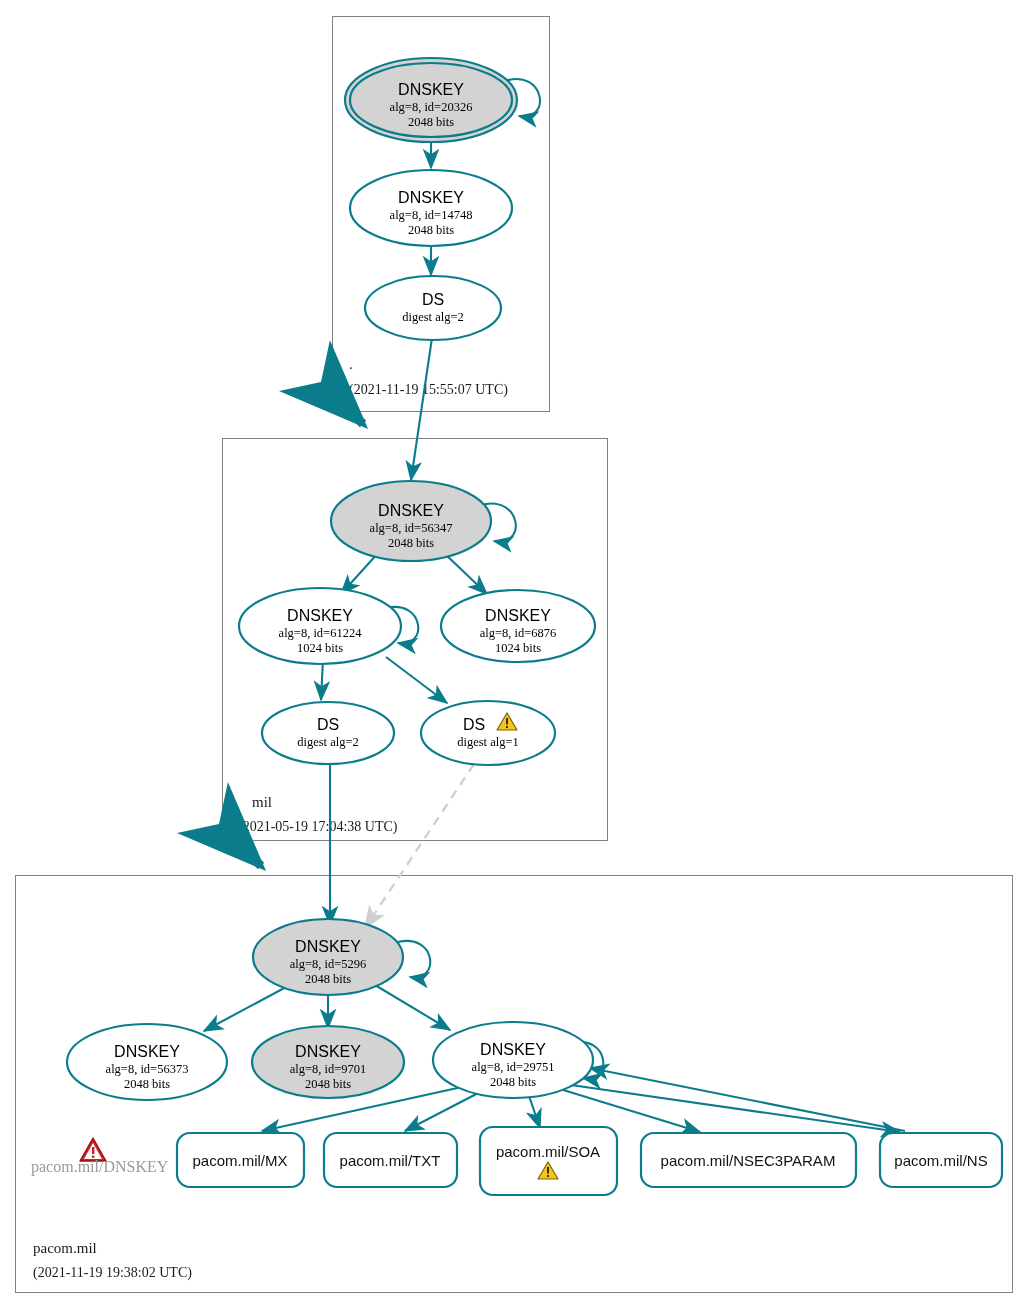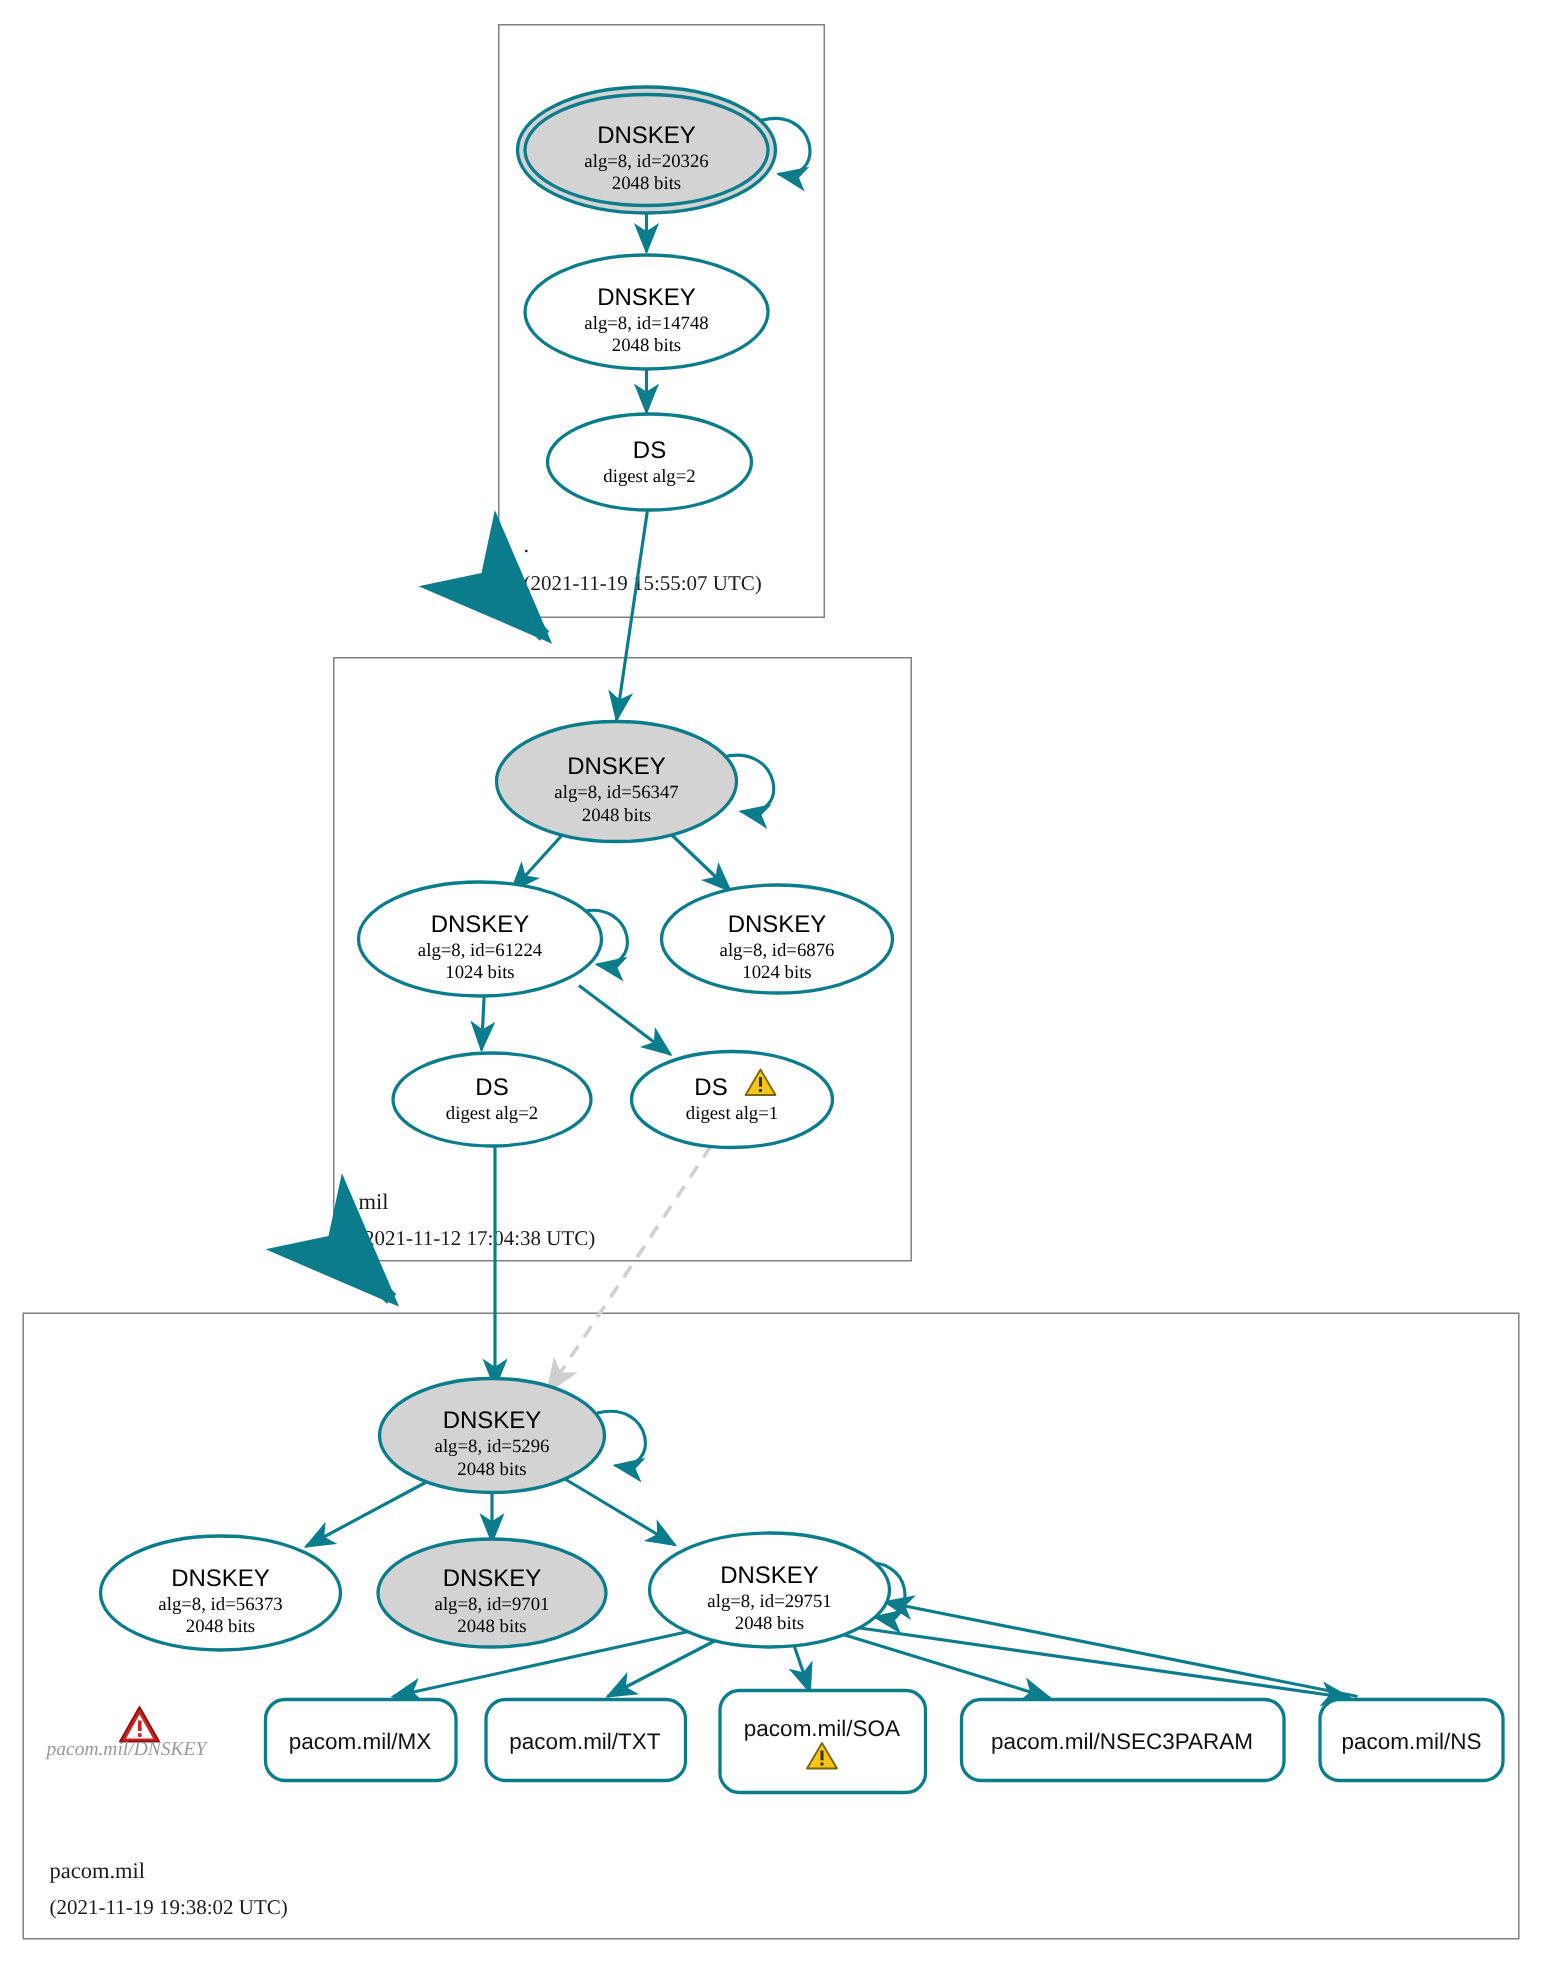--- a/index.html
+++ b/index.html
@@ -7,36 +7,36 @@
   #stage{position:relative;width:1029px;height:1308px;overflow:hidden;background:#fff;}
   svg.layer{position:absolute;left:0;top:0;width:1029px;height:1308px;}
   .zonebox{position:absolute;border:1px solid #808080;background:transparent;box-sizing:border-box;}
   .zonelabel{position:absolute;color:#1a1a1a;font-family:"Liberation Serif", serif;white-space:nowrap;}
   .zonename{font-size:15px;line-height:18px;}
   .zonetime{font-size:14px;line-height:18px;}
   .node-text{font-family:"Liberation Sans", sans-serif;fill:#000;text-anchor:middle;}
   .nt-title{font-size:16px;}
   .nt-sub{font-family:"Liberation Serif", serif;font-size:12.5px;}
   .rrset-text{font-family:"Liberation Sans", sans-serif;font-size:15px;fill:#111;text-anchor:middle;}
-  .errlabel{position:absolute;font-family:"Liberation Serif", serif;font-style:italic;font-size:13px;color:#9a9a9a;white-space:nowrap;}
+  .errlabel{position:absolute;font-family:"Liberation Serif", serif;font-size:16px;color:#9a9a9a;white-space:nowrap;}
 </style>
 </head>
 <body>
 
 <div id="stage">
 
   <div class="zonebox" style="left:332px;top:16px;width:218px;height:396px;"></div>
   <div class="zonebox" style="left:222px;top:438px;width:386px;height:403px;"></div>
   <div class="zonebox" style="left:15px;top:875px;width:998px;height:418px;"></div>
 
   <div class="zonelabel zonename" style="left:349px;top:355px;">.</div>
   <div class="zonelabel zonetime" style="left:349px;top:381px;text-align:center;">(2021-11-19 15:55:07 UTC)</div>
 
-  <div class="zonelabel zonename" style="left:239px;top:793px;">mil</div>
-  <div class="zonelabel zonetime" style="left:238px;top:818px;">(2021-11-12 17:04:38 UTC)</div>
+  <div class="zonelabel zonename" style="left:252px;top:793px;">mil</div>
+  <div class="zonelabel zonetime" style="left:238px;top:818px;">(2021-05-19 17:04:38 UTC)</div>
 
   <div class="zonelabel zonename" style="left:33px;top:1239px;text-align:center;">pacom.mil</div>
   <div class="zonelabel zonetime" style="left:33px;top:1264px;">(2021-11-19 19:38:02 UTC)</div>
 
   <svg class="layer">
     <defs>
       <marker id="ah" markerWidth="11" markerHeight="11" refX="9.2" refY="4" orient="auto" markerUnits="strokeWidth">
         <path d="M0,0 L10,4 L0,8 L2.6,4 z" fill="#0b7c8c"></path>
       </marker>
       <marker id="ah-gray" markerWidth="11" markerHeight="11" refX="9.2" refY="4" orient="auto" markerUnits="strokeWidth">

